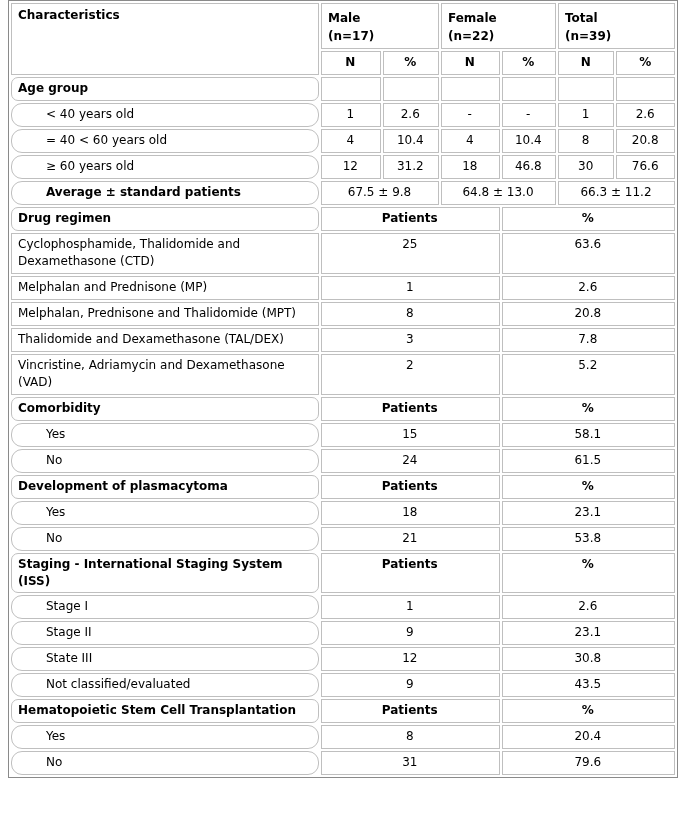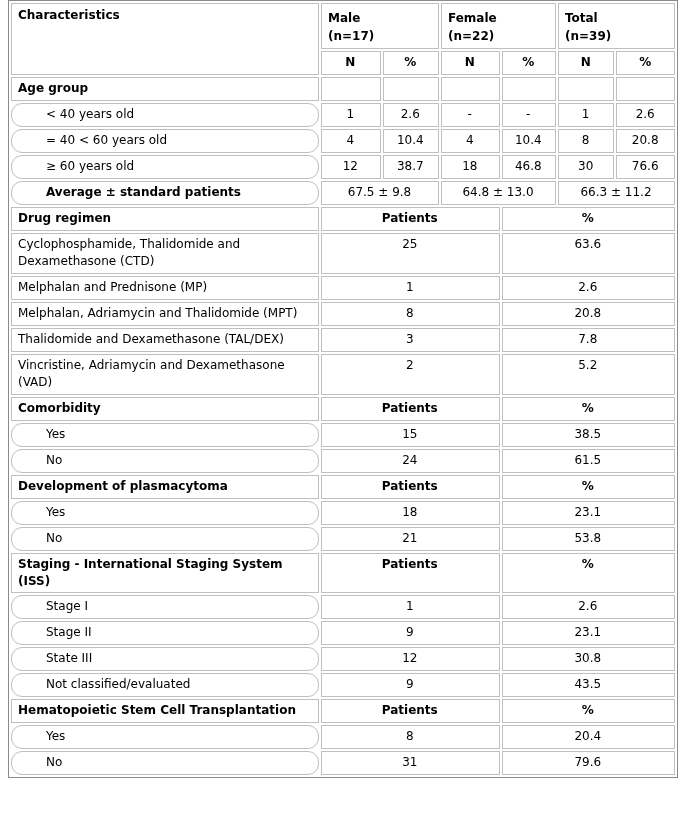--- a/index.html
+++ b/index.html
@@ -33,21 +33,21 @@
     vertical-align: top;
     background: #ffffff;
     word-wrap: break-word;
   }
   tr { height: 24px; }
   tr.grp-row { height: 46px; padding-left: 24px; }
   .b { font-weight: bold; }
   .c { text-align: center; }
   .grp { text-align: left; font-weight: bold; padding-top: 5px; line-height: 1.5; }
   .ind { padding-left: 34px; border-radius: 11px; }
-  .sec-title { font-weight: bold; padding-right: 2px; }
+  .sec-title { font-weight: bold; padding-right: 2px; border-radius: 7px; }
   .char-cell { font-weight: bold; padding-top: 3px; }
 </style>
 </head>
 <body>
 
 <div>
 
 
   <table class="main">
     <colgroup>
@@ -99,21 +99,21 @@
         <td class="c">4</td>
         <td class="c">10.4</td>
         <td class="c">4</td>
         <td class="c">10.4</td>
         <td class="c">8</td>
         <td class="c">20.8</td>
       </tr>
       <tr>
         <td class="ind">≥ 60 years old</td>
         <td class="c">12</td>
-        <td class="c">38.7</td>
+        <td class="c">31.2</td>
         <td class="c">18</td>
         <td class="c">46.8</td>
         <td class="c">30</td>
         <td class="c">76.6</td>
       </tr>
       <tr>
         <td class="ind b">Average ± standard patients</td>
         <td colspan="2" class="c">67.5 ± 9.8</td>
         <td colspan="2" class="c">64.8 ± 13.0</td>
         <td colspan="2" class="c">66.3 ± 11.2</td>
@@ -128,21 +128,21 @@
         <td>Cyclophosphamide, Thalidomide and Dexamethasone (CTD)</td>
         <td colspan="3" class="c">25</td>
         <td colspan="3" class="c">63.6</td>
       </tr>
       <tr>
         <td>Melphalan and Prednisone (MP)</td>
         <td colspan="3" class="c">1</td>
         <td colspan="3" class="c">2.6</td>
       </tr>
       <tr>
-        <td>Melphalan, Adriamycin and Thalidomide (MPT)</td>
+        <td>Melphalan, Prednisone and Thalidomide (MPT)</td>
         <td colspan="3" class="c">8</td>
         <td colspan="3" class="c">20.8</td>
       </tr>
       <tr>
         <td>Thalidomide and Dexamethasone (TAL/DEX)</td>
         <td colspan="3" class="c">3</td>
         <td colspan="3" class="c">7.8</td>
       </tr>
       <tr>
         <td>Vincristine, Adriamycin and Dexamethasone (VAD)</td>
@@ -151,21 +151,21 @@
       </tr>
 
       <tr>
         <td class="sec-title">Comorbidity</td>
         <td colspan="3" class="c b">Patients</td>
         <td colspan="3" class="c b">%</td>
       </tr>
       <tr>
         <td class="ind">Yes</td>
         <td colspan="3" class="c">15</td>
-        <td colspan="3" class="c">38.5</td>
+        <td colspan="3" class="c">58.1</td>
       </tr>
       <tr>
         <td class="ind">No</td>
         <td colspan="3" class="c">24</td>
         <td colspan="3" class="c">61.5</td>
       </tr>
 
       <tr>
         <td class="sec-title">Development of plasmacytoma</td>
         <td colspan="3" class="c b">Patients</td>

